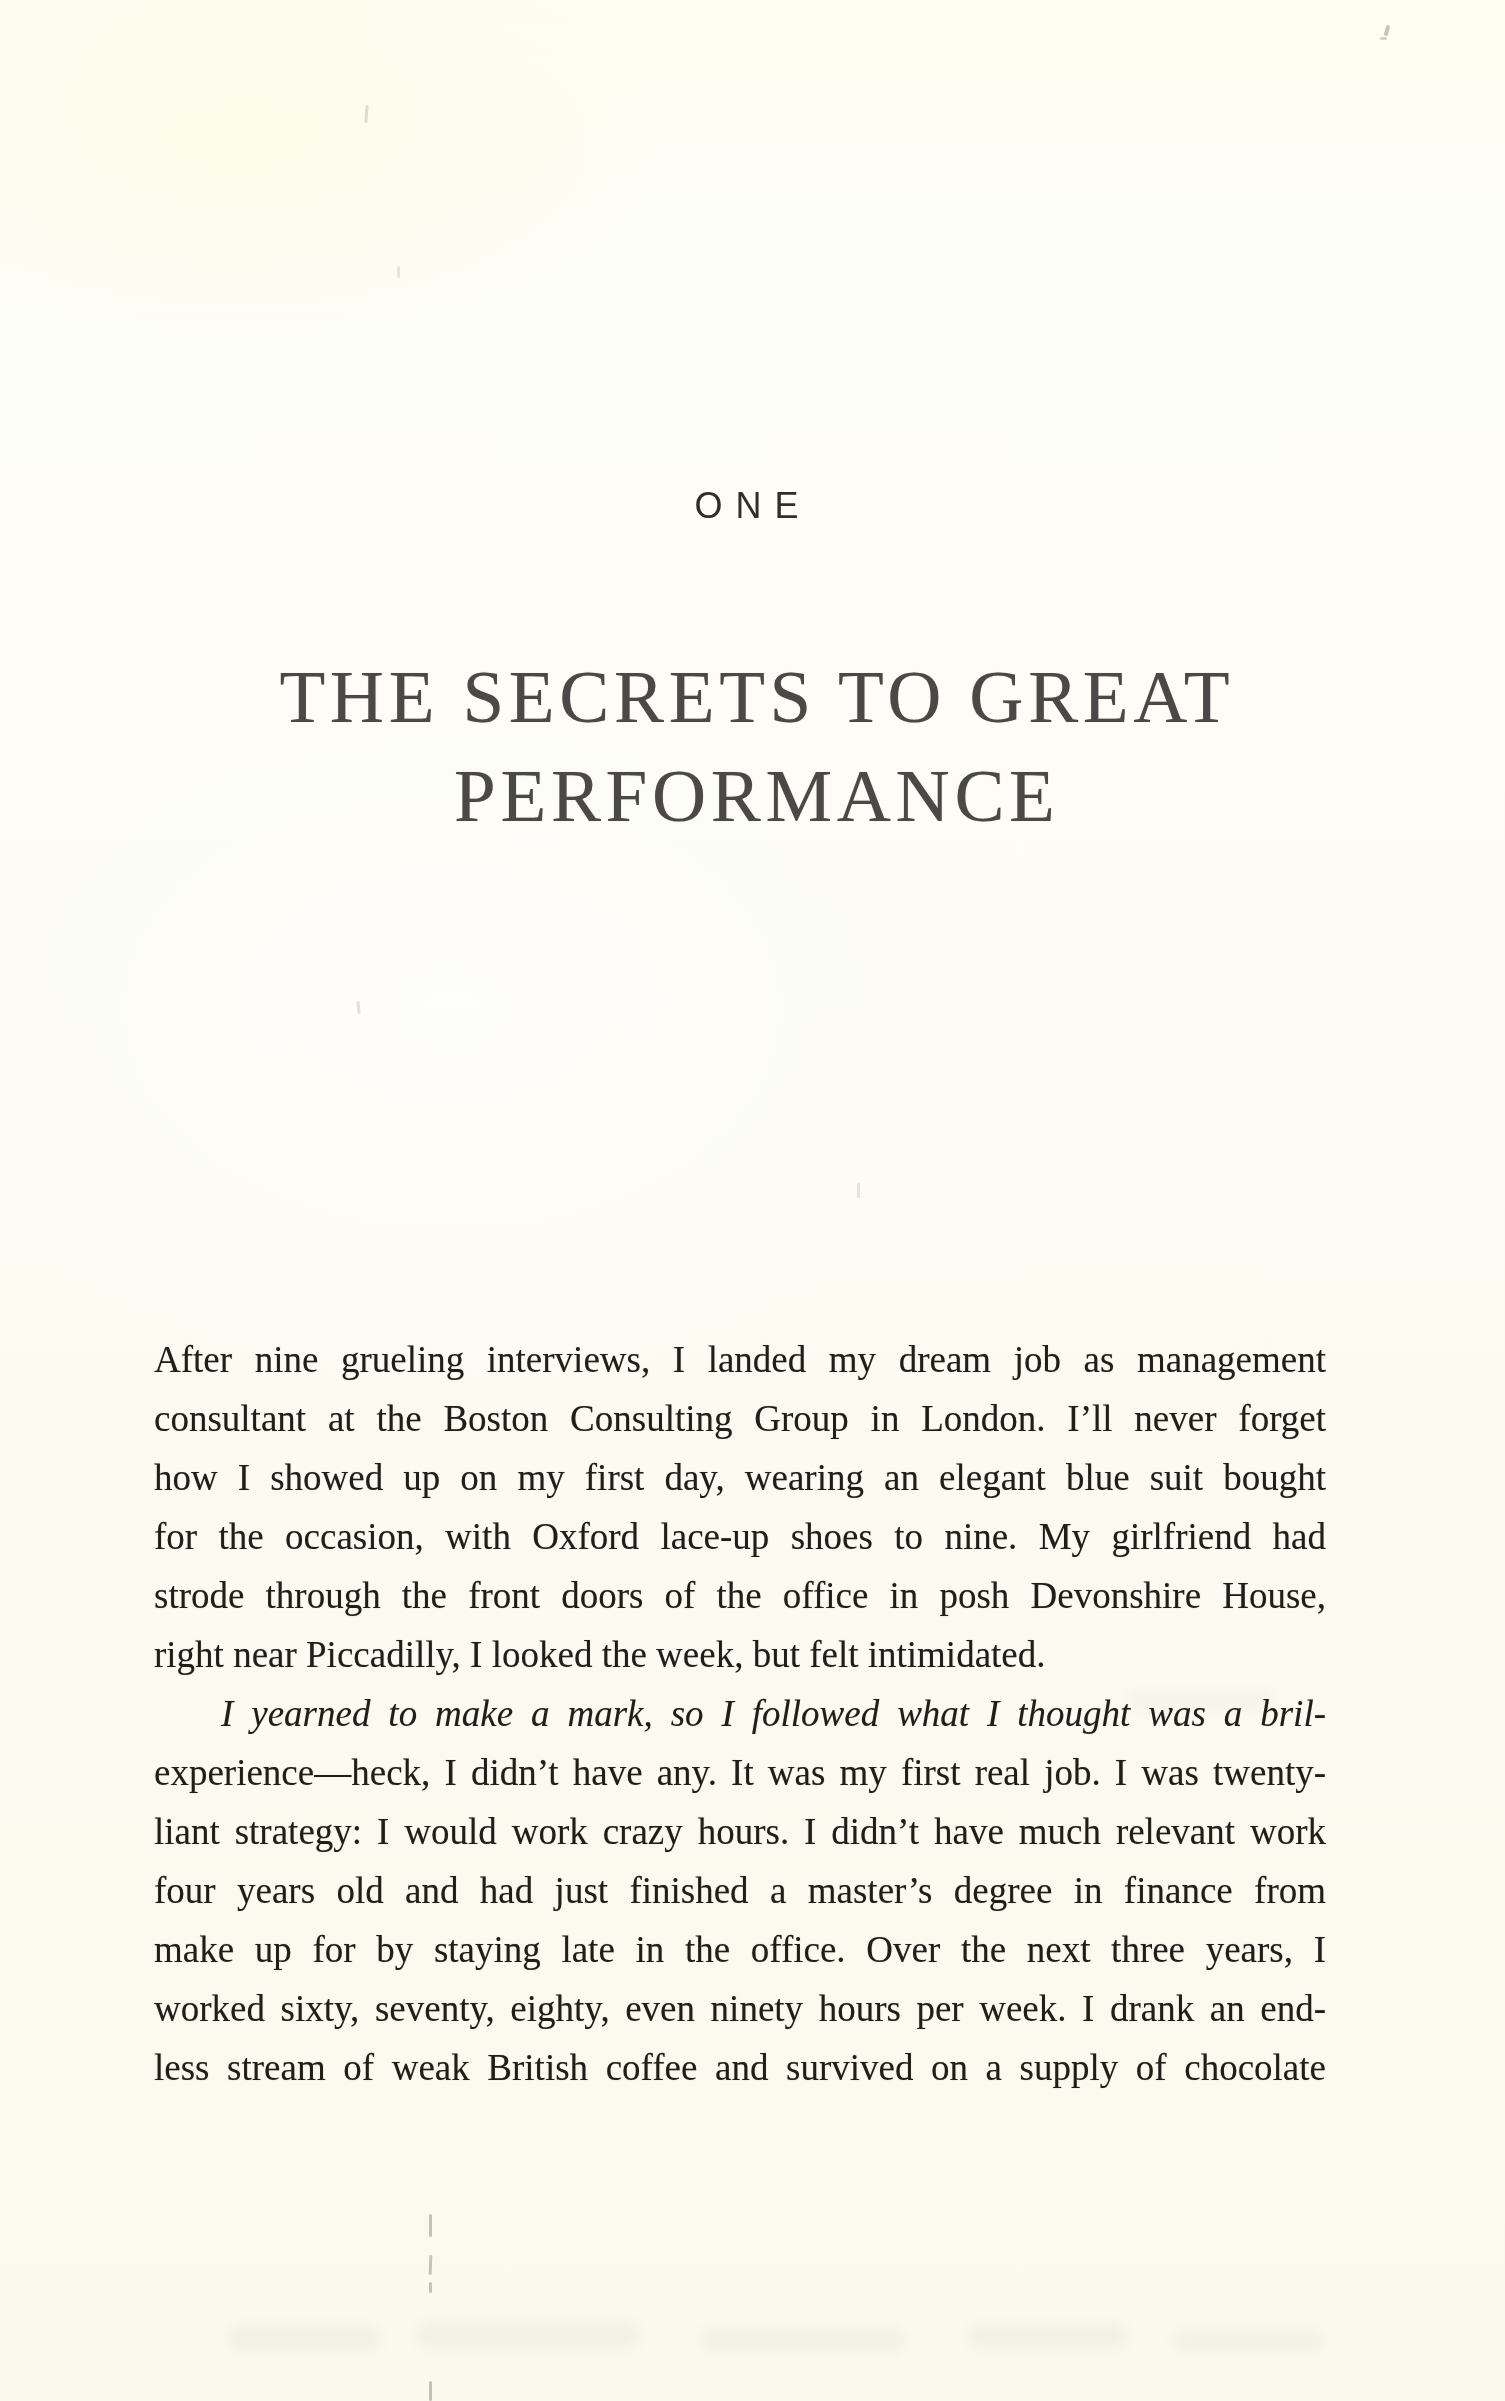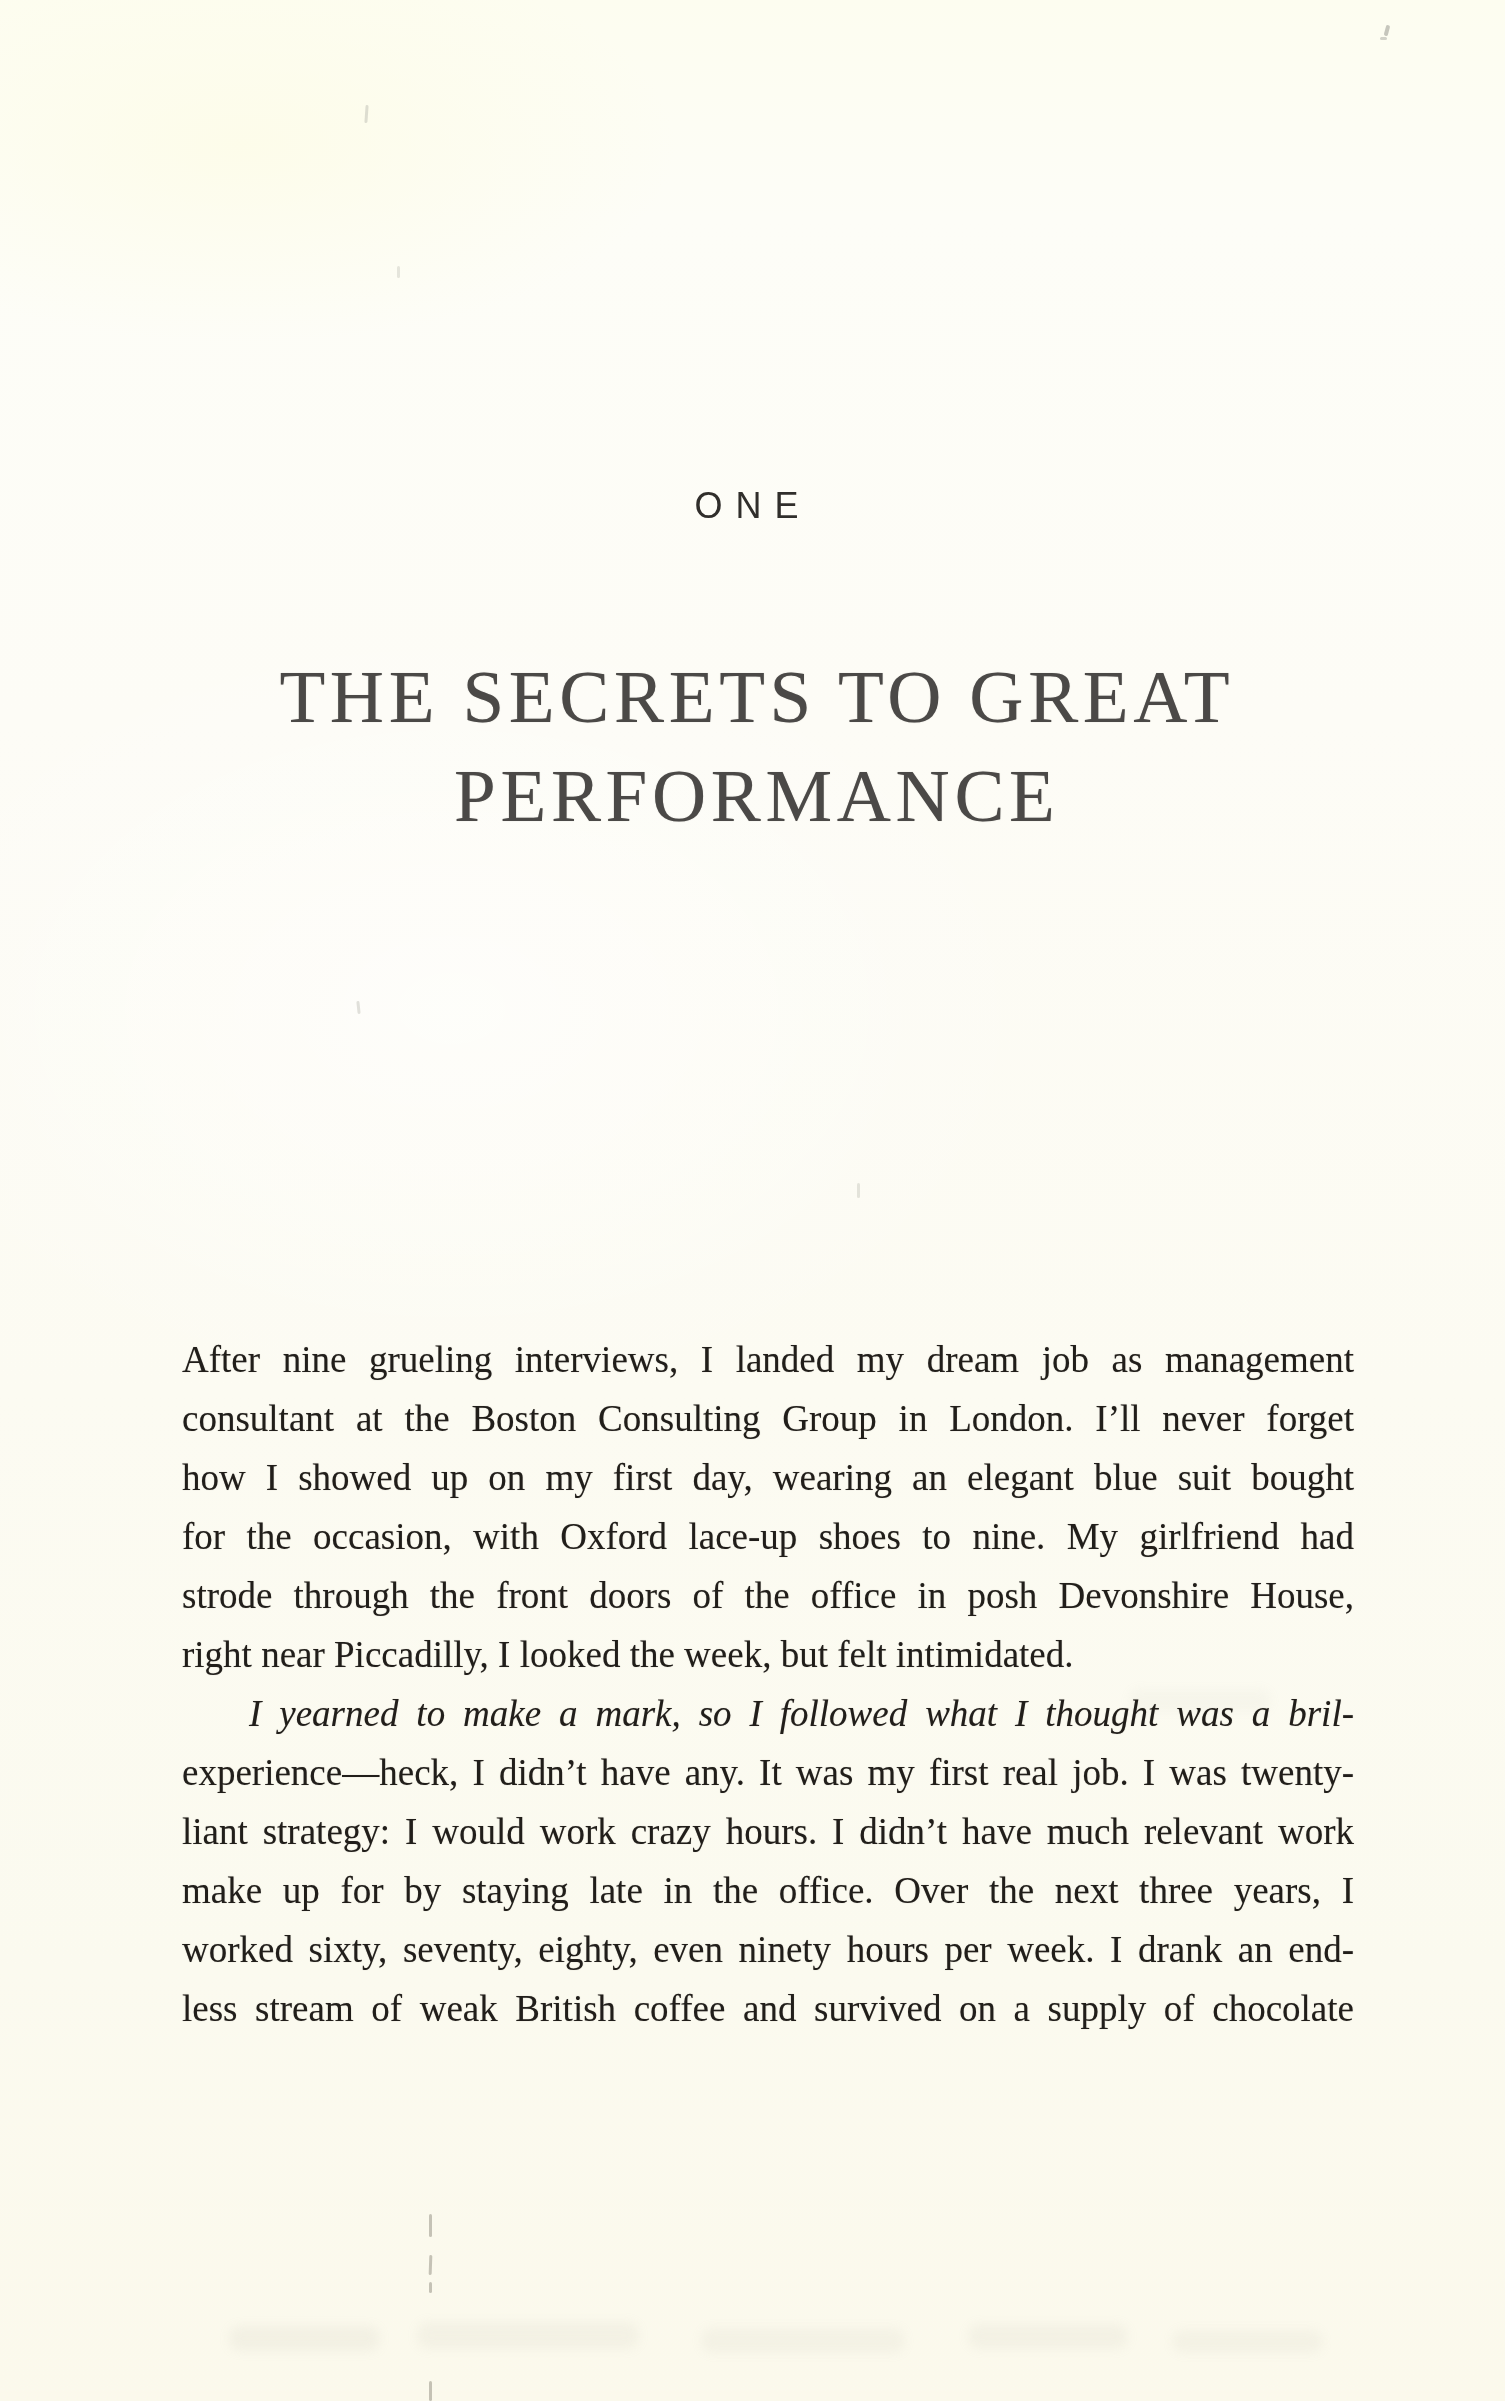--- a/index.html
+++ b/index.html
@@ -42,21 +42,21 @@
     letter-spacing: 0.062em;
     text-indent: 0.062em;
     color: #4b4947;
     text-shadow: 0 0 0.9px rgba(75,73,71,0.4);
   }
   .title-line { display: block; }
 
   
   .body-text {
     position: absolute;
-    left: 182px; top: 1330px;
+    left: 154px; top: 1330px;
     width: 1172px;
     font-size: 37px;
     line-height: 59px;
     color: #211e1a;
     text-shadow: 0 0 0.9px rgba(33,30,26,0.35);
   }
   .body-text .line {
     height: 59px;
     text-align: justify;
     text-align-last: justify;
@@ -118,19 +118,20 @@
   <div class="body-text">
       <div class="line">After nine grueling interviews, I landed my dream job as management</div>
       <div class="line">consultant at the Boston Consulting Group in London. I’ll never forget</div>
       <div class="line">how I showed up on my first day, wearing an elegant blue suit bought</div>
       <div class="line">for the occasion, with Oxford lace-up shoes to nine. My girlfriend had</div>
       <div class="line">strode through the front doors of the office in posh Devonshire House,</div>
       <div class="line para-end">right near Piccadilly, I looked the week, but felt intimidated.</div>
       <div class="line indent">I yearned to make a mark, so I followed what I thought was a bril-</div>
       <div class="line">experience—heck, I didn’t have any. It was my first real job. I was twenty-</div>
       <div class="line">liant strategy: I would work crazy hours. I didn’t have much relevant work</div>
+      <div class="line">four years old and had just finished a master’s degree in finance from</div>
       <div class="line">make up for by staying late in the office. Over the next three years, I</div>
       <div class="line">worked sixty, seventy, eighty, even ninety hours per week. I drank an end-</div>
       <div class="line">less stream of weak British coffee and survived on a supply of chocolate</div>
     </div>
 
 </div>
 
 
 </body></html>

